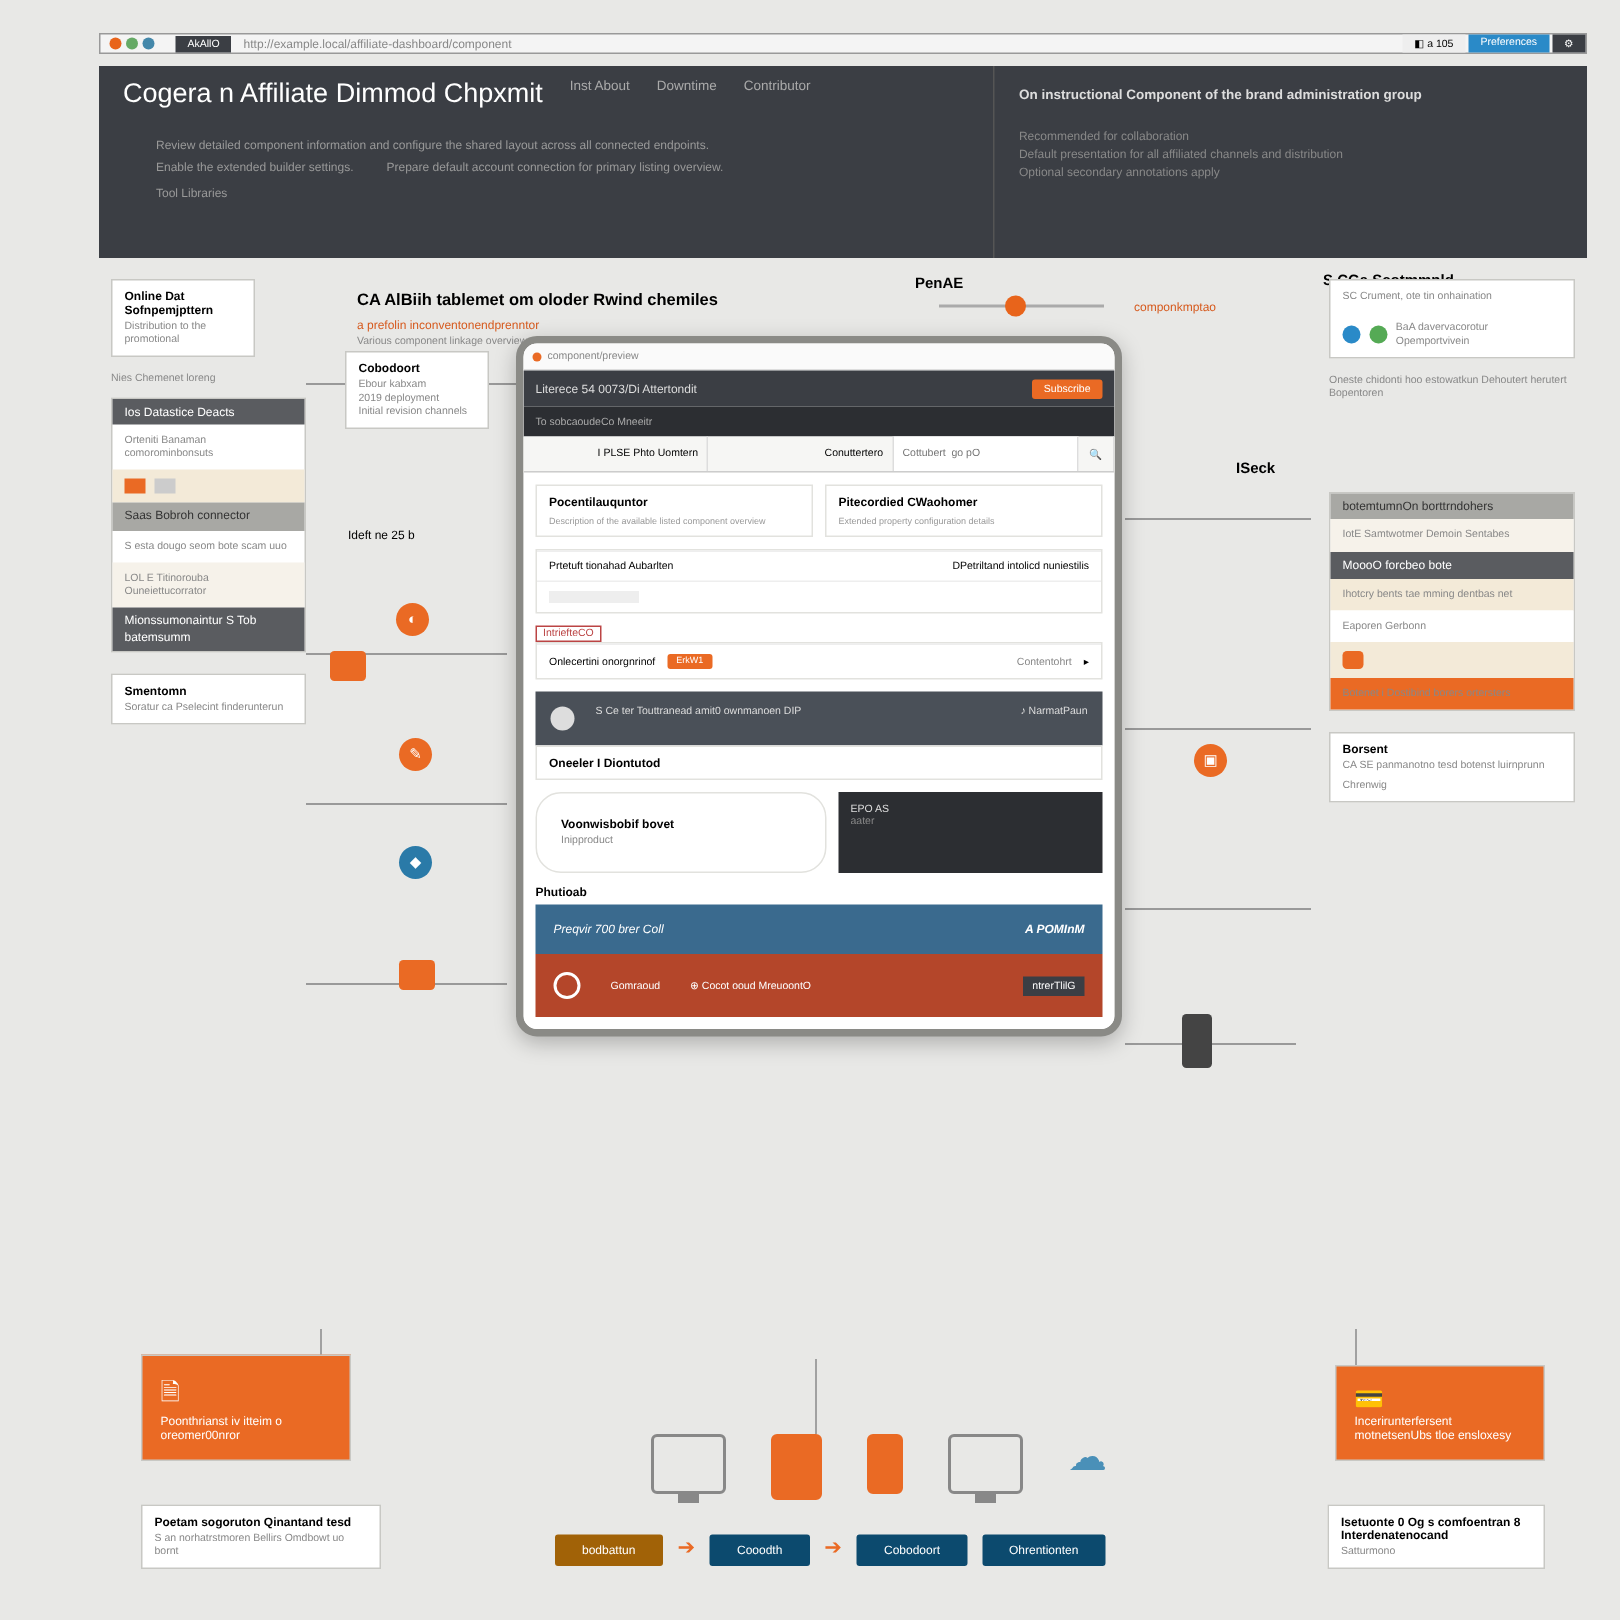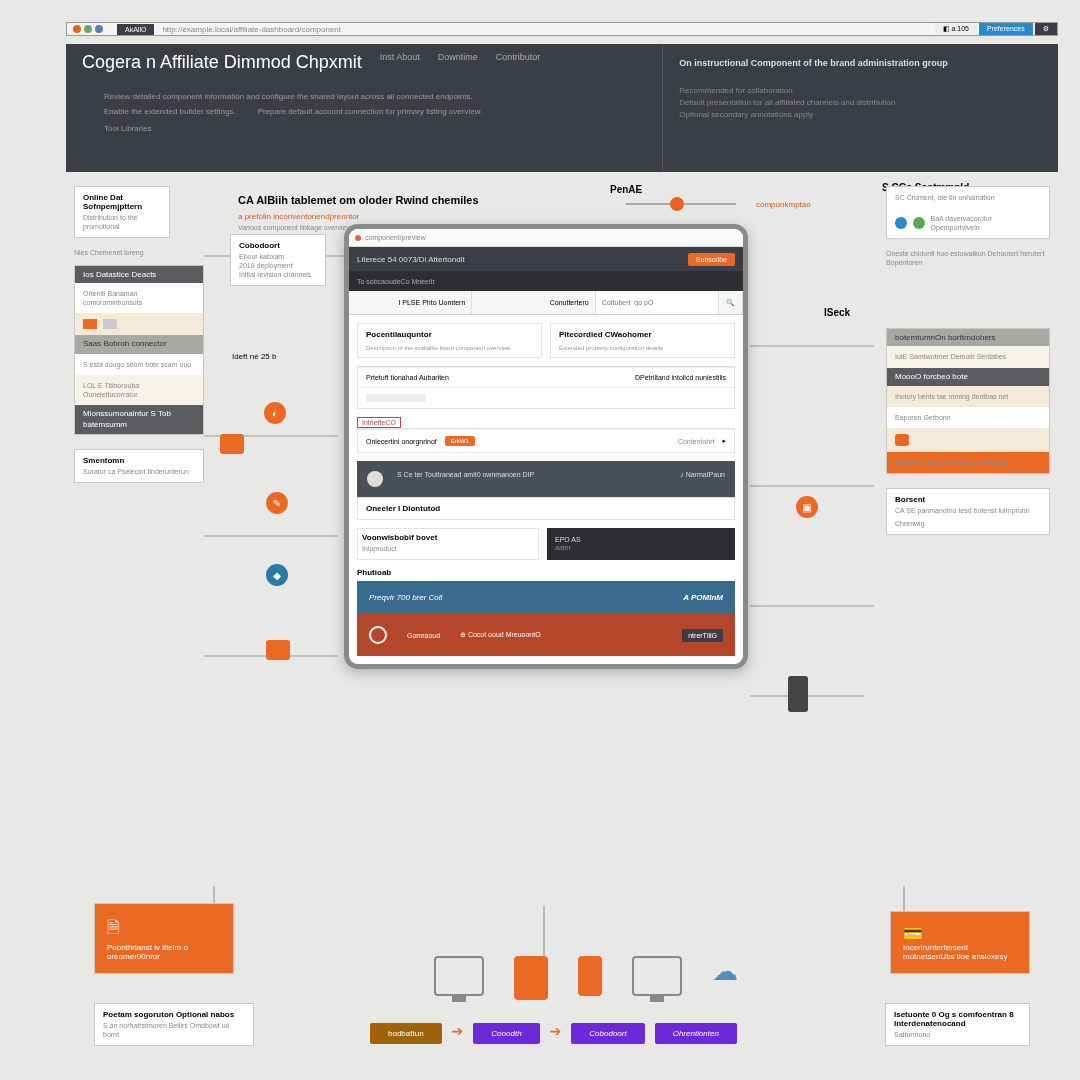--- a/index.html
+++ b/index.html
@@ -53,36 +53,36 @@
 .t-tabs div { flex:1; font-size:7px; display:flex; align-items:center; padding:0 6px; border-right:1px solid #ddd;justify-content:flex-end; }
 .t-tabs .srch { background:#fff; }
 .t-tabs input { border:none; width:100%; font-size:7px; outline:none; }
 .t-body { padding:8px; }
 .t-sec { margin-bottom:8px; border:1px solid #e2e2de; background:#fff; }
 .t-sec-hd { font-size:8px; font-weight:bold; padding:6px 8px; }
 .t-sec-sub { font-size:6px; color:#999; padding:0 8px 6px; }
 .t-row { padding:6px 8px; display:flex; gap:8px; align-items:center; font-size:7px; border-top:1px solid #eee; }
 .pill-orange { background:#ea6a24; color:#fff; padding:2px 6px; border-radius:2px; font-size:6px; }
 .t-darkrow { background:#4a5058; color:#ddd; padding:10px; display:flex; gap:14px; font-size:7px; }
-.t-brow { background:#fff; padding:4px; }
+.t-brow { background:#fff; padding:16px;border-radius:17px; }
 .t-blue { background:#3a6a8e; color:#fff; padding:12px; display:flex; justify-content:space-between; font-size:8px;font-style:italic; }
 .t-red { background:#b4462a; color:#fff; padding:12px; display:flex; gap:20px; font-size:7px; align-items:center; }
 .t-bott { display:flex; }
 .t-bott > div { flex:1; padding:8px; font-size:7px; border-top:1px solid #ddd; }
 .t-bott > div:first-child { border-right:1px solid #ddd; }
 .bottom-row { position:absolute; left:20px; right:20px; bottom:0; height:130px; }
 .device-icons { position:absolute; left:340px; bottom:56px; display:flex; gap:30px; }
 .dev { width:50px; height:40px; border:2px solid #888; border-radius:4px; position:relative; }
 .dev.mon::after { content:''; position:absolute; left:50%; bottom:-8px; transform:translateX(-50%); width:14px; height:6px; background:#888; }
 .dev.tab { background:#ea6a24; border-color:#ea6a24; width:34px; height:44px; }
 .dev.phn { background:#ea6a24; border-color:#ea6a24; width:24px; height:40px; }
 .chips { position:absolute; left:276px; bottom:12px; display:flex; gap:10px; }
 .chip { padding:6px 18px; font-size:8px; color:#fff; border-radius:2px; }
 .chip.o { background:#a16207; }
-.chip.g { background:#6d28d9;font-style:italic; }
+.chip.g { background:#0c4a6e; }
 .arrow { color:#ea6a24; font-size:14px; }
 svg.wires { position:absolute; left:0; top:0; width:100%; height:100%; pointer-events:none; }
 svg.wires line { stroke:#999; stroke-width:1.2; }
 </style>
 </head>
 <body>
 
 <div class="browser-chrome">
   <div class="dots">
     <span style="background:#e8641b"></span>
@@ -321,21 +321,21 @@
 
   <div class="bottom-row">
     <div class="panel panel-orange" style="position:absolute;left:0;bottom:72px;width:140px;padding:12px;font-size:8px">
       <span style="font-size:16px">🗎</span><br>
       <span>Poonthrianst iv itteim o oreomer00nror</span>
     </div>
     <div class="panel" style="position:absolute;left:0;bottom:0;width:160px">
       <div class="pad">
           <div class="mini-title">Poetam
 sogoruton
-Optional nabos</div>
+Qinantand tesd</div>
       <div class="small">S an norhatrstmoren Bellirs Omdbowt uo bornt</div>
         </div>
     </div>
     <div class="panel panel-orange" style="position:absolute;right:0;bottom:72px;width:140px;padding:12px;font-size:8px">
       <span style="font-size:16px">💳</span><br>
       <span>Incerirunterfersent motnetsenUbs
 tloe ensloxesy</span>
     </div>
     <div class="panel" style="position:absolute;right:0;bottom:0;width:145px">
       <div class="pad">

